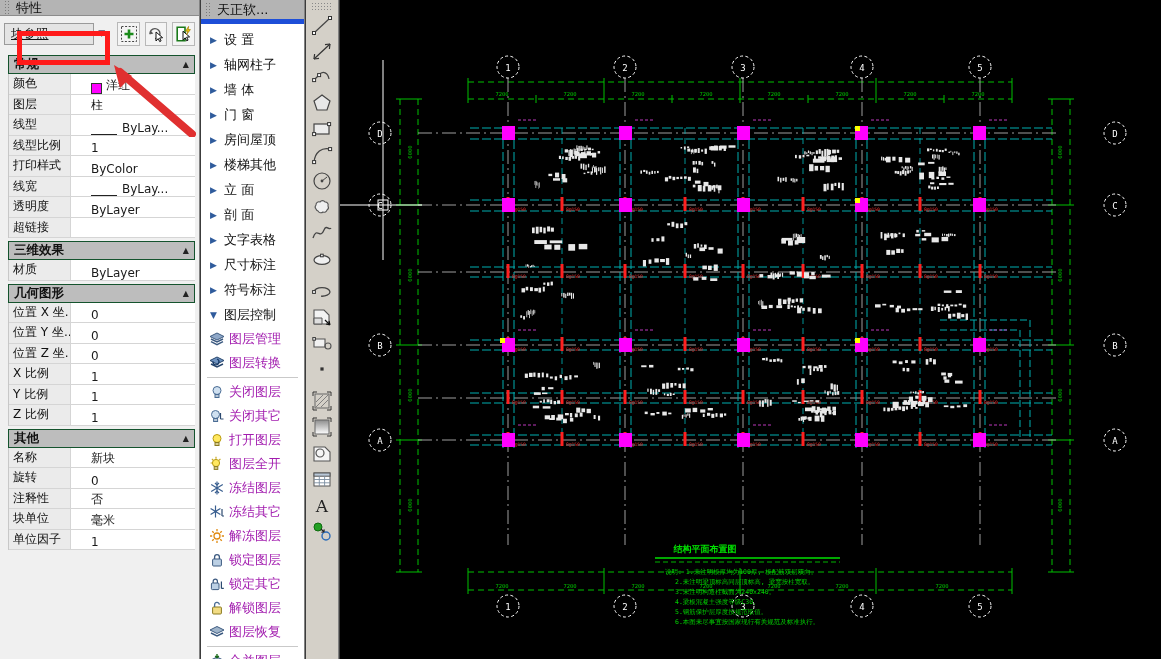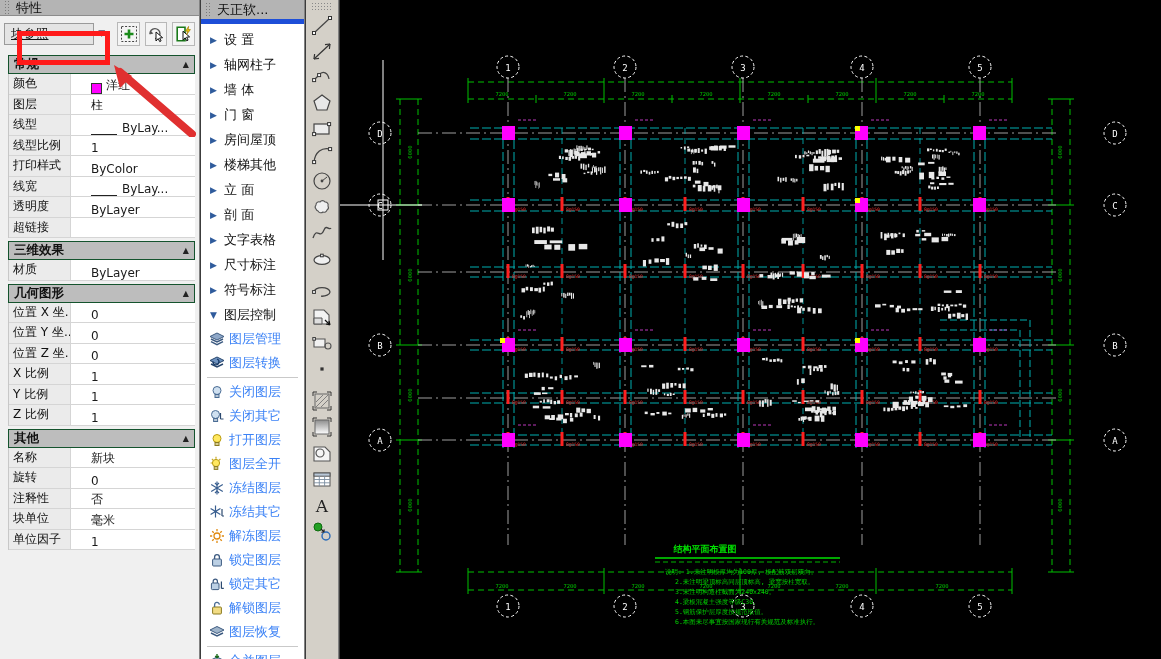--- a/index.html
+++ b/index.html
@@ -68,21 +68,21 @@
   .tz { position: absolute; left: 201px; top: 0; width: 104px; height: 659px;
     background: #f0f0f0; border-right: 1px solid #828282; }
   .tz-title { height: 24px; background: #b4b4b4; border-bottom: 5px solid #1d4ed8;
     display: flex; align-items: center; padding-left: 4px; color: #111; font-size: 13px; }
   .tz-body { height: 635px; overflow: hidden; background: #fff; padding-top: 3px; }
   .tznode { height: 25px; display: flex; align-items: center; padding-left: 9px;
     font-size: 13px; color: #111; }
   .tznode .tri { color: #2f5b9c; font-size: 9px; width: 14px; flex: none; }
   .tznode .tri.open { color: #2f5b9c; }
   .tzleaf { height: 24px; display: flex; align-items: center; padding-left: 7px;
-    font-size: 13px; color: #3b82f6; gap: 4px; }
+    font-size: 13px; color: #a21caf; gap: 4px; }
   .tzleaf .ic { width: 17px; height: 17px; flex: none; display:flex;
     align-items:center; justify-content:center; }
   .tzsep { height: 1px; background: #c9c9c9; margin: 2px 6px; }
 
   
   .drawbar { position: absolute; left: 306px; top: 0; width: 33px; height: 659px;
     background: #d4d0c8; border-right: 1px solid #808080; }
   .dgrip { height: 9px; margin: 2px 5px 1px 5px;
     background-image: radial-gradient(#888 40%, transparent 41%);
     background-size: 3px 3px; }

